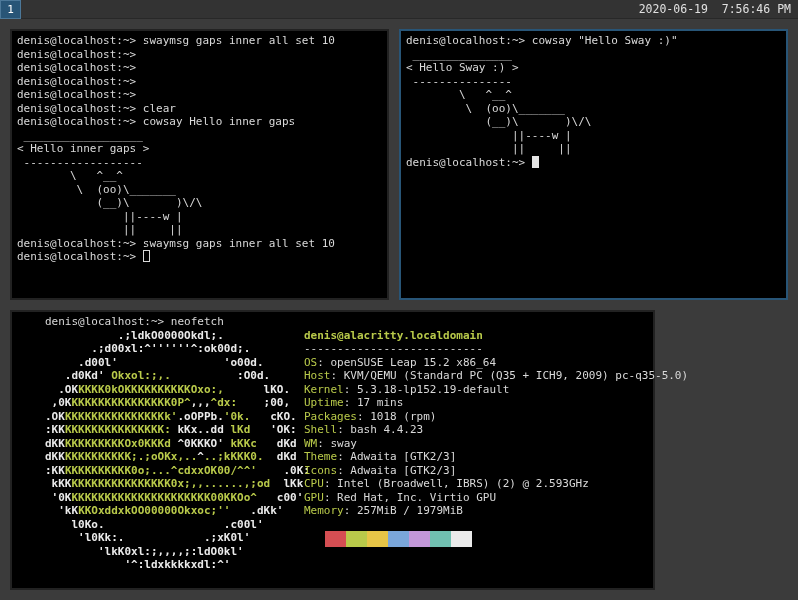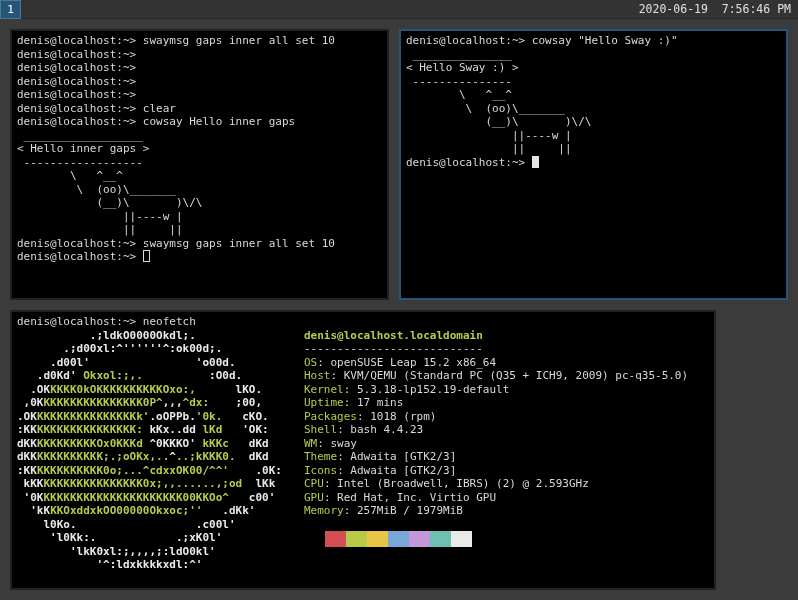--- a/index.html
+++ b/index.html
@@ -63,24 +63,24 @@
 </div>
 
 <div class="win unfocused" style="left:10px; top:29px; width:379px; height:271px;">
   <pre class="term" id="term-left"><div class="tline">denis@localhost:~&gt; swaymsg gaps inner all set 10</div><div class="tline">denis@localhost:~&gt;</div><div class="tline">denis@localhost:~&gt;</div><div class="tline">denis@localhost:~&gt;</div><div class="tline">denis@localhost:~&gt;</div><div class="tline">denis@localhost:~&gt; clear</div><div class="tline">denis@localhost:~&gt; cowsay Hello inner gaps</div><div class="tline"> __________________ </div><div class="tline">&lt; Hello inner gaps &gt;</div><div class="tline"> ------------------ </div><div class="tline">        \   ^__^</div><div class="tline">         \  (oo)\_______</div><div class="tline">            (__)\       )\/\</div><div class="tline">                ||----w |</div><div class="tline">                ||     ||</div><div class="tline">denis@localhost:~&gt; swaymsg gaps inner all set 10</div><div class="tline">denis@localhost:~&gt; <span class="cursor-hollow"></span></div></pre>
 </div>
 
 <div class="win focused" style="left:399px; top:29px; width:389px; height:271px;">
   <pre class="term" id="term-right"><div class="tline">denis@localhost:~&gt; cowsay "Hello Sway :)"</div><div class="tline"> _______________ </div><div class="tline">&lt; Hello Sway :) &gt;</div><div class="tline"> --------------- </div><div class="tline">        \   ^__^</div><div class="tline">         \  (oo)\_______</div><div class="tline">            (__)\       )\/\</div><div class="tline">                ||----w |</div><div class="tline">                ||     ||</div><div class="tline">denis@localhost:~&gt; <span class="cursor-block"></span></div></pre>
 </div>
 
-<div class="win unfocused" style="left:10px; top:310px; width:706px; height:280px;">
+<div class="win unfocused" style="left:10px; top:310px; width:645px; height:280px;padding-left:28px;">
   <pre class="term" id="term-bottom-logo"><div class="tline">denis@localhost:~&gt; neofetch</div><div class="tline"><span class="seg-w">           .;ldkO0000Okdl;.</span></div><div class="tline"><span class="seg-w">       .;d00xl:^''''''^:ok00d;.</span></div><div class="tline"><span class="seg-w">     .d00l'                'o00d.</span></div><div class="tline"><span class="seg-w">   .d0Kd'</span><span class="seg-g"> Okxol:;,.          </span><span class="seg-w">:O0d.</span></div><div class="tline"><span class="seg-w">  .OK</span><span class="seg-g">KKKK0kOKKKKKKKKKKOxo:,      </span><span class="seg-w">lKO.</span></div><div class="tline"><span class="seg-w"> ,0K</span><span class="seg-g">KKKKKKKKKKKKKKK0P^</span><span class="seg-w">,,,</span><span class="seg-g">^dx:    </span><span class="seg-w">;00,</span></div><div class="tline"><span class="seg-w">.OK</span><span class="seg-g">KKKKKKKKKKKKKKKk'</span><span class="seg-w">.oOPPb.</span><span class="seg-g">'0k.   </span><span class="seg-w">cKO.</span></div><div class="tline"><span class="seg-w">:KK</span><span class="seg-g">KKKKKKKKKKKKKKK:</span><span class="seg-w"> kKx..dd </span><span class="seg-g">lKd   </span><span class="seg-w">'OK:</span></div><div class="tline"><span class="seg-w">dKK</span><span class="seg-g">KKKKKKKKKOx0KKKd </span><span class="seg-w">^0KKKO' </span><span class="seg-g">kKKc   </span><span class="seg-w">dKd</span></div><div class="tline"><span class="seg-w">dKK</span><span class="seg-g">KKKKKKKKKK;.;oOKx,..</span><span class="seg-w">^</span><span class="seg-g">..;kKKK0.  </span><span class="seg-w">dKd</span></div><div class="tline"><span class="seg-w">:KK</span><span class="seg-g">KKKKKKKKKK0o;...^cdxxOK00/^^'    </span><span class="seg-w">.0K:</span></div><div class="tline"><span class="seg-w"> kKK</span><span class="seg-g">KKKKKKKKKKKKKKK0x;,,......,;od  </span><span class="seg-w">lKk</span></div><div class="tline"><span class="seg-w"> '0K</span><span class="seg-g">KKKKKKKKKKKKKKKKKKKKK00KKOo^   </span><span class="seg-w">c00'</span></div><div class="tline"><span class="seg-w">  'kK</span><span class="seg-g">KKOxddxkOO00000Okxoc;''   </span><span class="seg-w">.dKk'</span></div><div class="tline"><span class="seg-w">    l0Ko.                  .c00l'</span></div><div class="tline"><span class="seg-w">     'l0Kk:.            .;xK0l'</span></div><div class="tline"><span class="seg-w">        'lkK0xl:;,,,,;:ldO0kl'</span></div><div class="tline"><span class="seg-w">            '^:ldxkkkkxdl:^'</span></div></pre>
   <div class="info" id="term-bottom-info">
-      <div class="tline nf-title">denis@localhost.localdomain</div>
+      <div class="tline nf-title">denis@alacritty.localdomain</div>
       <div class="tline">---------------------------</div>
       <div class="tline"><span class="nf-label">OS</span>: openSUSE Leap 15.2 x86_64</div>
       <div class="tline"><span class="nf-label">Host</span>: KVM/QEMU (Standard PC (Q35 + ICH9, 2009) pc-q35-5.0)</div>
       <div class="tline"><span class="nf-label">Kernel</span>: 5.3.18-lp152.19-default</div>
       <div class="tline"><span class="nf-label">Uptime</span>: 17 mins</div>
       <div class="tline"><span class="nf-label">Packages</span>: 1018 (rpm)</div>
       <div class="tline"><span class="nf-label">Shell</span>: bash 4.4.23</div>
       <div class="tline"><span class="nf-label">WM</span>: sway</div>
       <div class="tline"><span class="nf-label">Theme</span>: Adwaita [GTK2/3]</div>
       <div class="tline"><span class="nf-label">Icons</span>: Adwaita [GTK2/3]</div>

